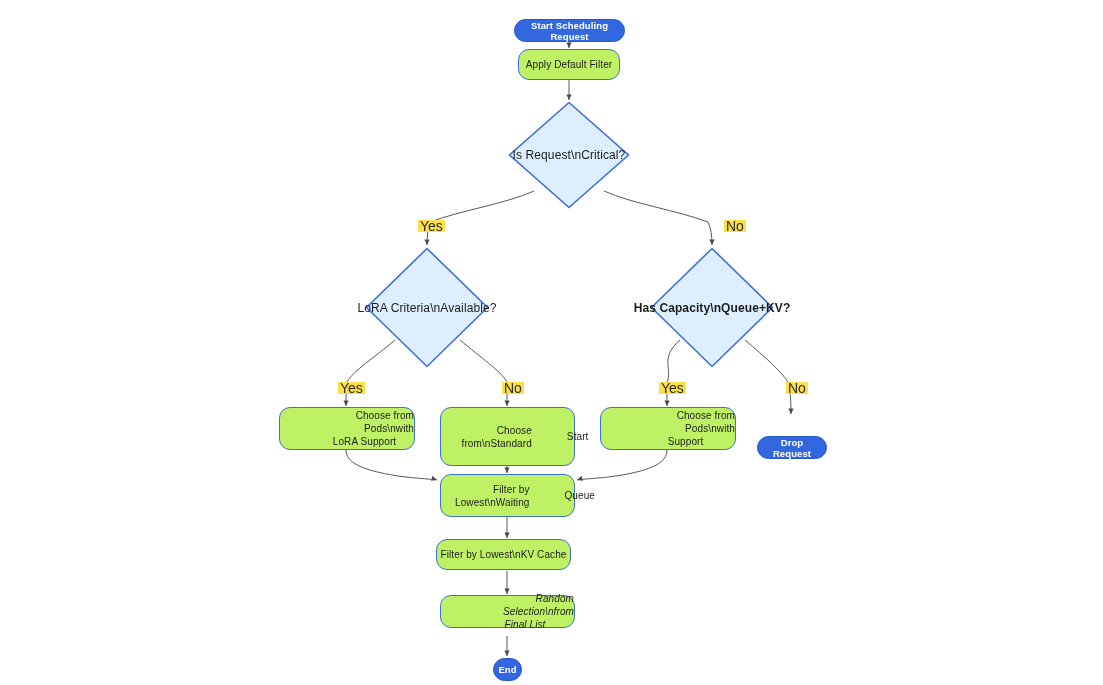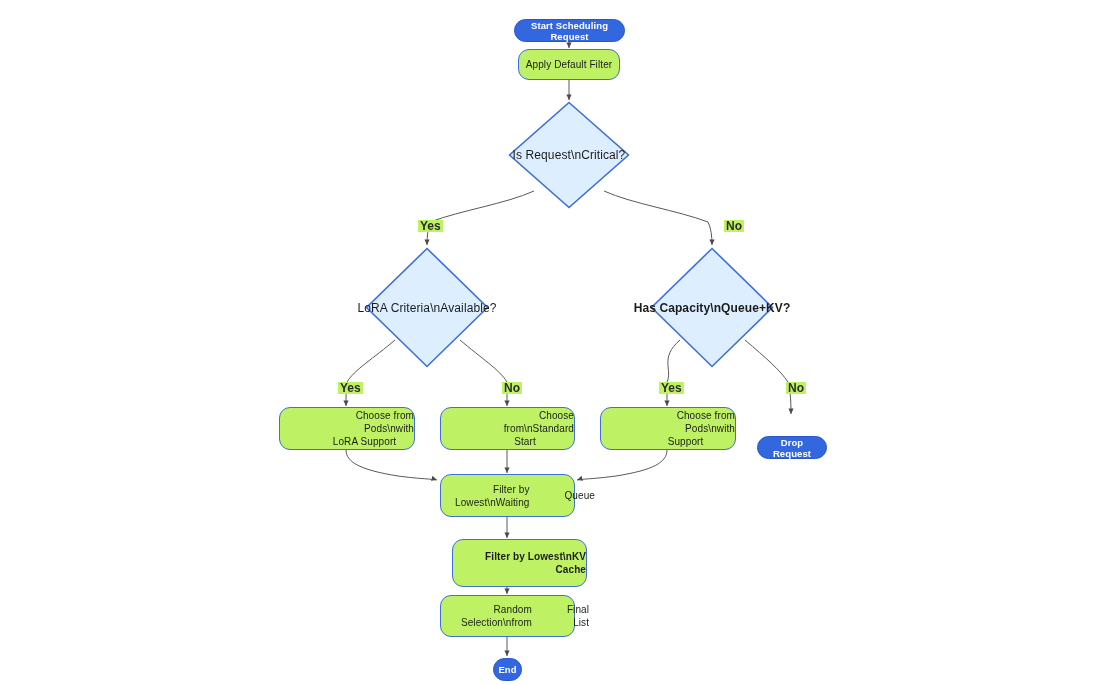--- a/index.html
+++ b/index.html
@@ -67,28 +67,27 @@
     top: 0;
     pointer-events: auto;
   }
   .node-decision .dec-label {
     position: relative;
     z-index: 3;
     white-space: nowrap;
   }
   .edge-label {
     position: absolute;
-    font-size: 12px;
+    font-size: 14px;
     color: #2b2b2b;
-    background: #bef264;
+    background: #fde047;
     padding: 0px 2px;
     line-height: 12px;
     z-index: 3;
     white-space: nowrap;
-    font-weight: bold;
   }
   .nl { display: block; margin-left: 35px; }
 </style>
 </head>
 <body>
 
 <div id="canvas">
 
   <svg id="edge-layer" viewBox="0 0 1103 685" xmlns="http://www.w3.org/2000/svg">
     <defs>
@@ -155,44 +154,44 @@
       <polygon points="62,1.5 122.5,60.5 62,119.5 1.5,60.5" fill="#ddeeff" stroke="#3f6fd8" stroke-width="1.6"></polygon>
     </svg>
     <span class="dec-label">Has Capacity\nQueue+KV?</span>
   </div>
 
   <div class="node node-process" style="left:279px; top:407px; width:136px; height:43px; flex-direction:column;">
     <span class="nl">Choose from Pods\nwith</span>
     <span class="nl">LoRA Support</span>
   </div>
 
-  <div class="node node-process" style="left:440px; top:407px; width:135px; height:43px; flex-direction:column;">
+  <div class="node node-process" style="left:440px; top:407px; width:135px; height:59px; flex-direction:row;">
     <span class="nl">Choose from\nStandard</span>
     <span class="nl">Start</span>
   </div>
 
   <div class="node node-process" style="left:600px; top:407px; width:136px; height:43px; flex-direction:column;">
     <span class="nl">Choose from Pods\nwith</span>
     <span class="nl">Support</span>
   </div>
 
   <div class="node node-terminal" style="left:757px; top:416px; width:70px; height:23px;margin-top:20px;">
     <span>Drop Request</span>
   </div>
 
   <div class="node node-process" style="left:440px; top:474px; width:135px; height:43px; flex-direction:row;">
     <span class="nl">Filter by Lowest\nWaiting</span>
     <span class="nl">Queue</span>
   </div>
 
-  <div class="node node-process" style="left:452px; top:539px; width:135px; height:48px;font-weight:bold;">
+  <div class="node node-process" style="left:436px; top:539px; width:135px; height:31px;">
     <span>Filter by Lowest\nKV Cache</span>
   </div>
 
-  <div class="node node-process" style="left:440px; top:595px; width:135px; height:42px; ">
+  <div class="node node-process" style="left:440px; top:595px; width:135px; height:33px; flex-direction:column;font-style:italic;">
     <span class="nl">Random Selection\nfrom</span>
     <span class="nl">Final List</span>
   </div>
 
   <div class="node node-terminal" style="left:493px; top:658px; width:29px; height:23px;">
     <span>End</span>
   </div>
 
   <span class="edge-label" style="left:418px; top:220px;">Yes</span>
 

